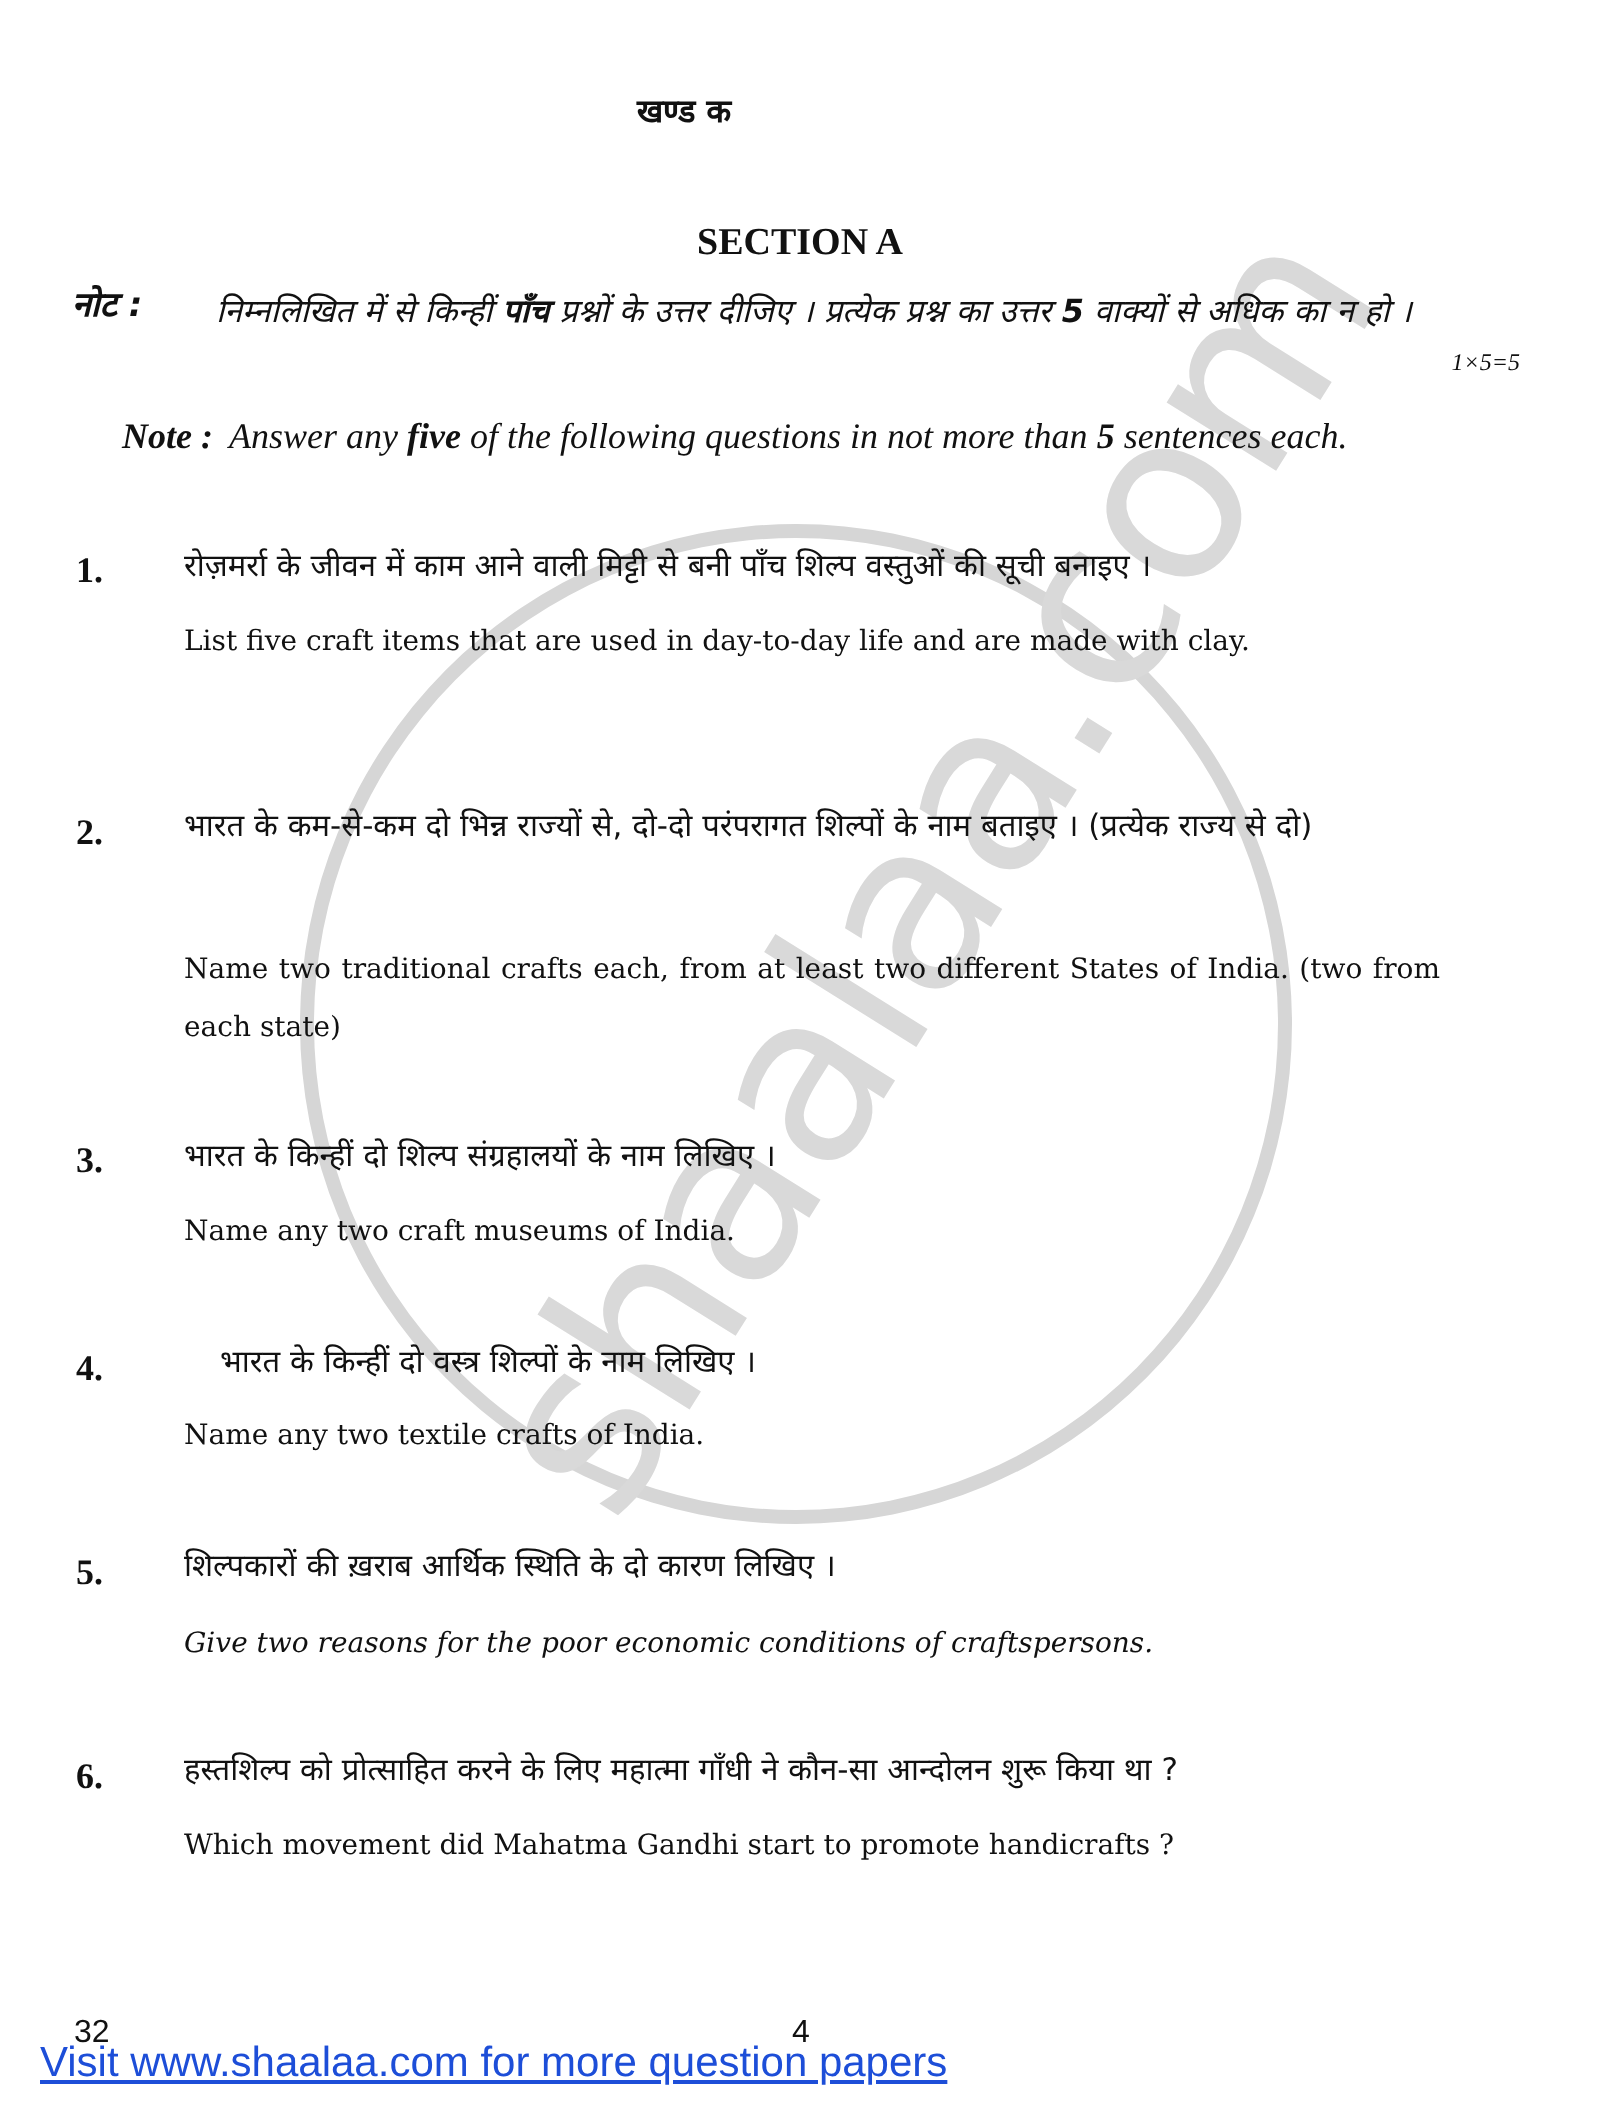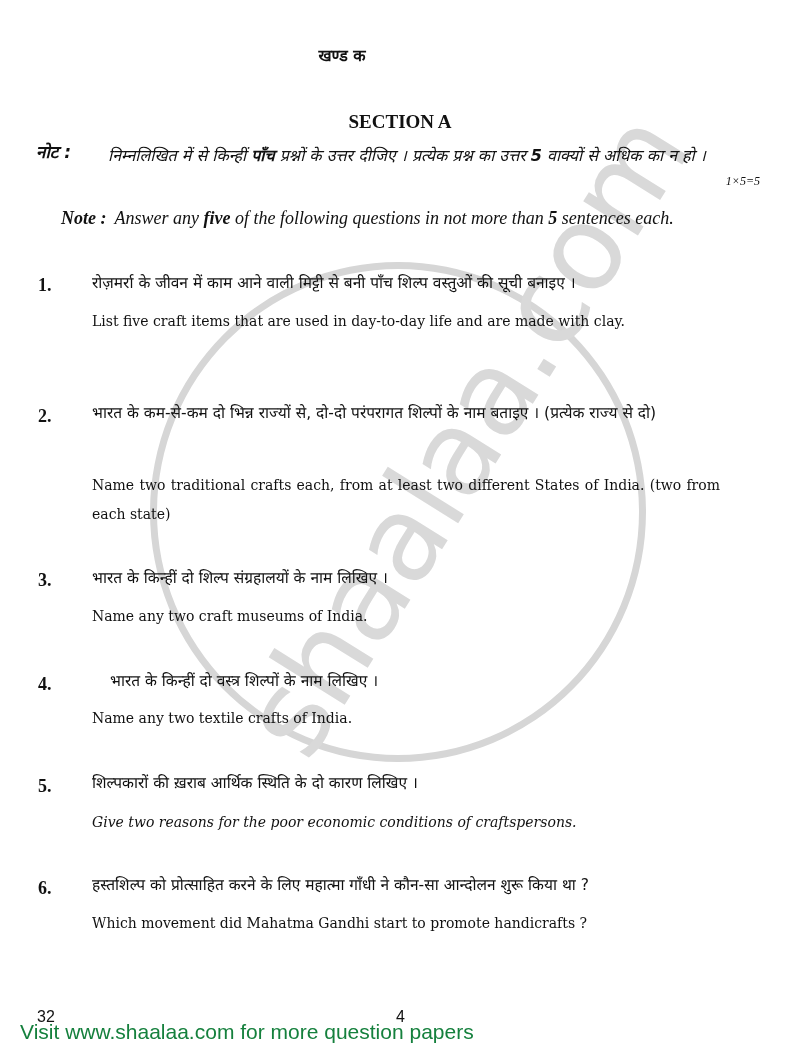--- a/index.html
+++ b/index.html
@@ -123,22 +123,23 @@
       font-size: 14px;
       line-height: 29px;
       text-align: justify;
       z-index: 1;
     }
     .footer-text {
       position: absolute;
       left: 20px; top: 1020px;
       font-family: "Liberation Sans", sans-serif;
       font-size: 21px;
-      color: #15803d;
+      color: #1d4ed8;
       z-index: 2;
+      text-decoration: underline;
     }
     .footer-pg-left {
       position: absolute;
       left: 37px; top: 1008px;
       font-family: "Liberation Sans", sans-serif;
       font-size: 16px;
       z-index: 2;
     }
     .footer-pg-center {
       position: absolute;

